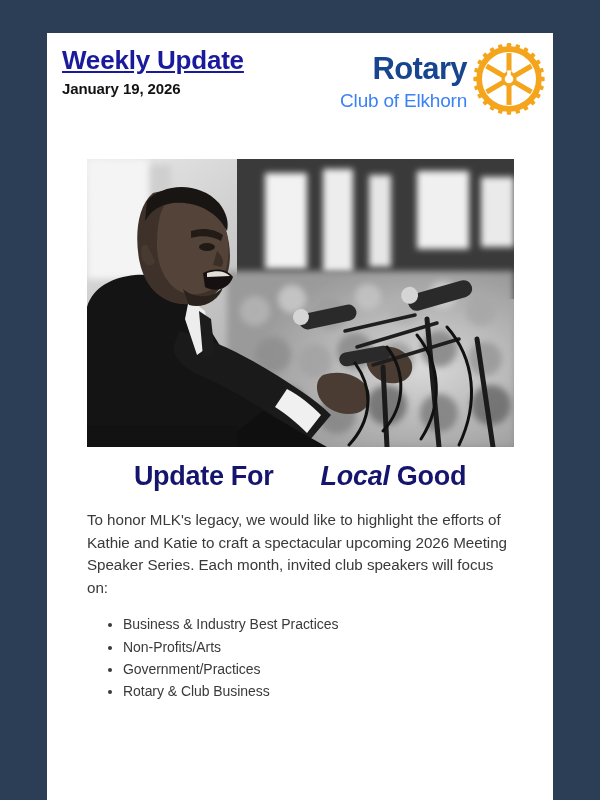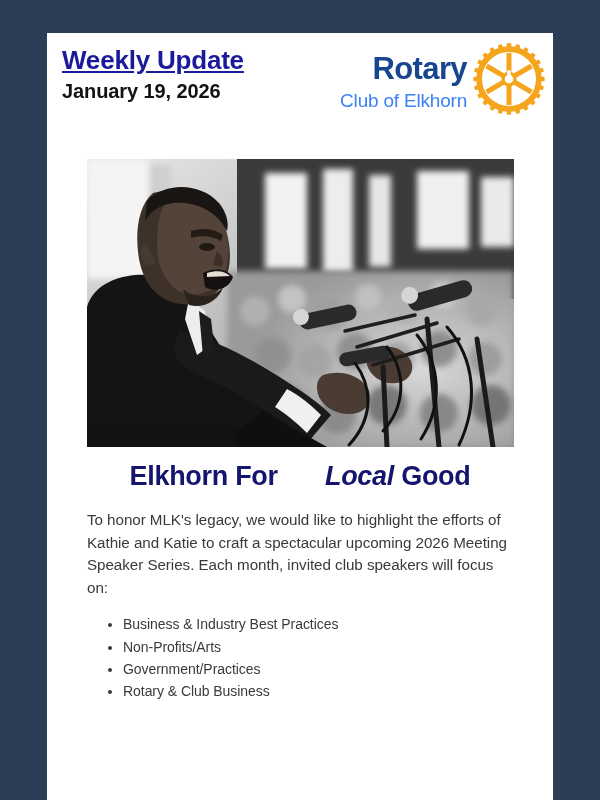--- a/index.html
+++ b/index.html
@@ -55,21 +55,21 @@
     color: #1a1a9c;
     text-decoration: underline;
     text-underline-offset: 2px;
     letter-spacing: -0.2px;
     line-height: 1.15;
     white-space: nowrap;
   }
 
   .update-date {
     margin-top: 4px;
-    font-size: 20px;
+    font-size: 15px;
     font-weight: bold;
     color: #121212;
     letter-spacing: -0.1px;
     white-space: nowrap;
   }
 
   
   .rotary-logo {
     position: absolute;
     right: 8px;
@@ -428,21 +428,21 @@
 
         <path d="M 130 288 L 176 252 L 240 288 Z" fill="#0f0f0f"></path>
         <rect x="0" y="266" width="150" height="22" fill="#121212"></rect>
 
         <rect width="427" height="288" fill="none"></rect>
       </svg>
     </div>
 
     <div class="article">
 
-      <h1 class="article-headline"><span>Elkhorn For </span><span class="em">Local</span><span> Good</span></h1>
+      <h1 class="article-headline"><span>Update For </span><span class="em">Local</span><span> Good</span></h1>
 
       <div class="article-body">
 
 
         <p class="article-para">To honor MLK's legacy, we would like to highlight the efforts of Kathie and Katie to craft a spectacular upcoming 2026 Meeting Speaker Series. Each month, invited club speakers will focus on:</p>
 
         <ul class="article-list">
           <li>Business &amp; Industry Best Practices</li>
           <li>Non-Profits/Arts</li>
           <li>Government/Practices</li>

